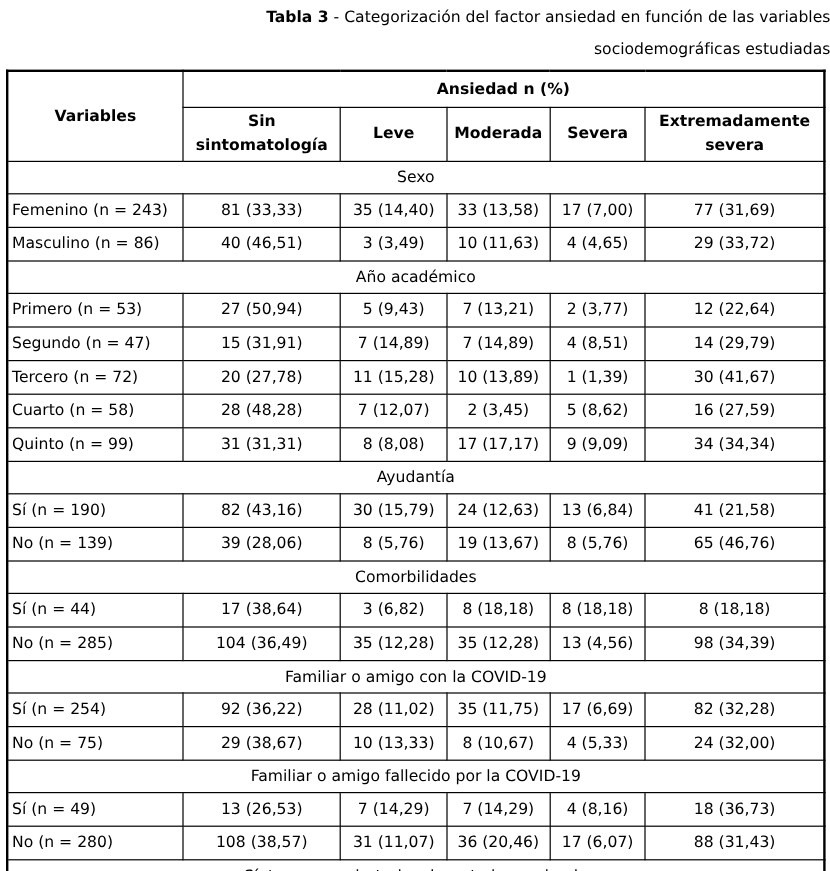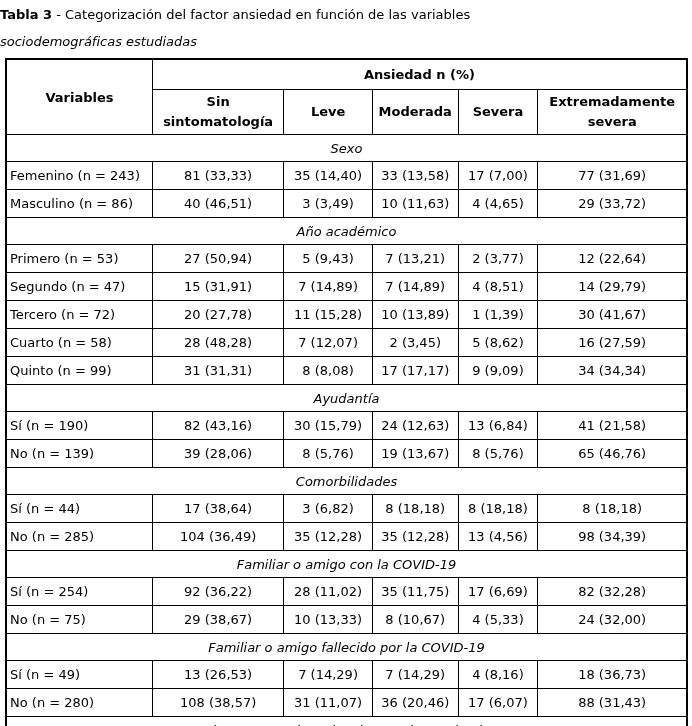--- a/index.html
+++ b/index.html
@@ -10,28 +10,27 @@
     font-family: "DejaVu Sans", "Liberation Sans", sans-serif;
   }
   .page {
     width: 692px;
     height: 726px;
     box-sizing: border-box;
     background: #ffffff;
     overflow: hidden;
   }
   .title-block {
-    text-align: left;
+    text-align: right;
     font-size: 13px;
     padding-top: 7px;
     line-height: 15px;
   }
   .title-line2 {
     margin-top: 12px;
-    font-style: italic;
   }
   .bold { font-weight: bold; }
   table.anxiety {
     width: 683px;
     margin: 9px 4px 0 5px;
     border-collapse: collapse;
     table-layout: fixed;
     font-size: 13px;
   }
   table.anxiety, table.anxiety th, table.anxiety td {
@@ -48,21 +47,20 @@
   th.sub-header { height: 40px; line-height: 20px; }
   td {
     text-align: center;
     vertical-align: middle;
     padding: 2px 2px;
     height: 23px;
   }
   tr.section-row td {
     height: 22px;
     font-weight: normal;
-    font-style: italic;
   }
   td.var-cell {
     text-align: left;
     padding-left: 3px;
   }
 </style>
 </head>
 <body>
 
 <div class="page">

